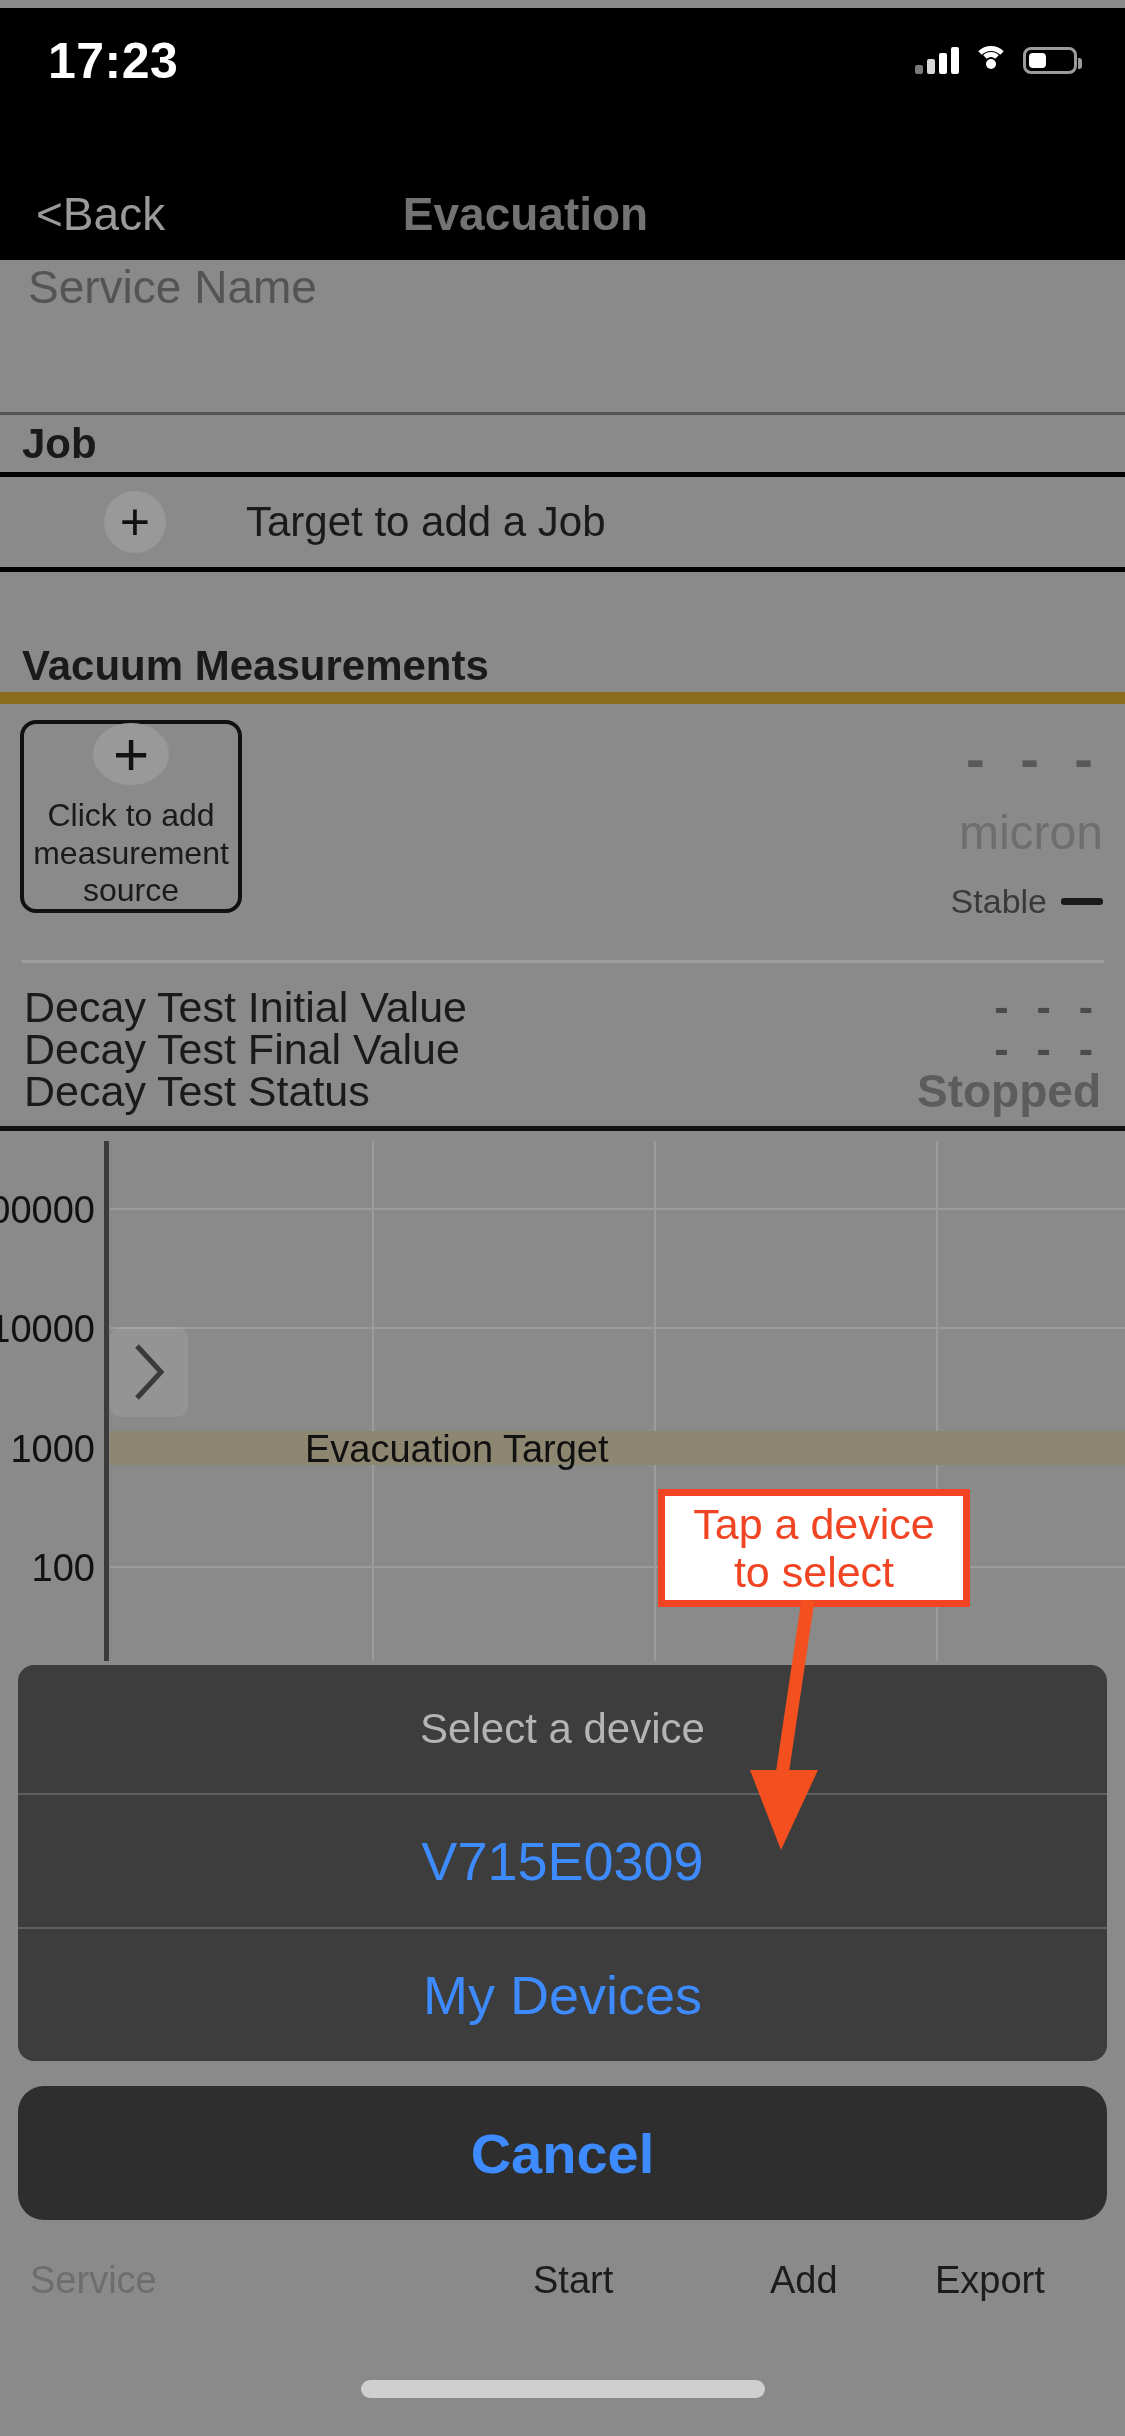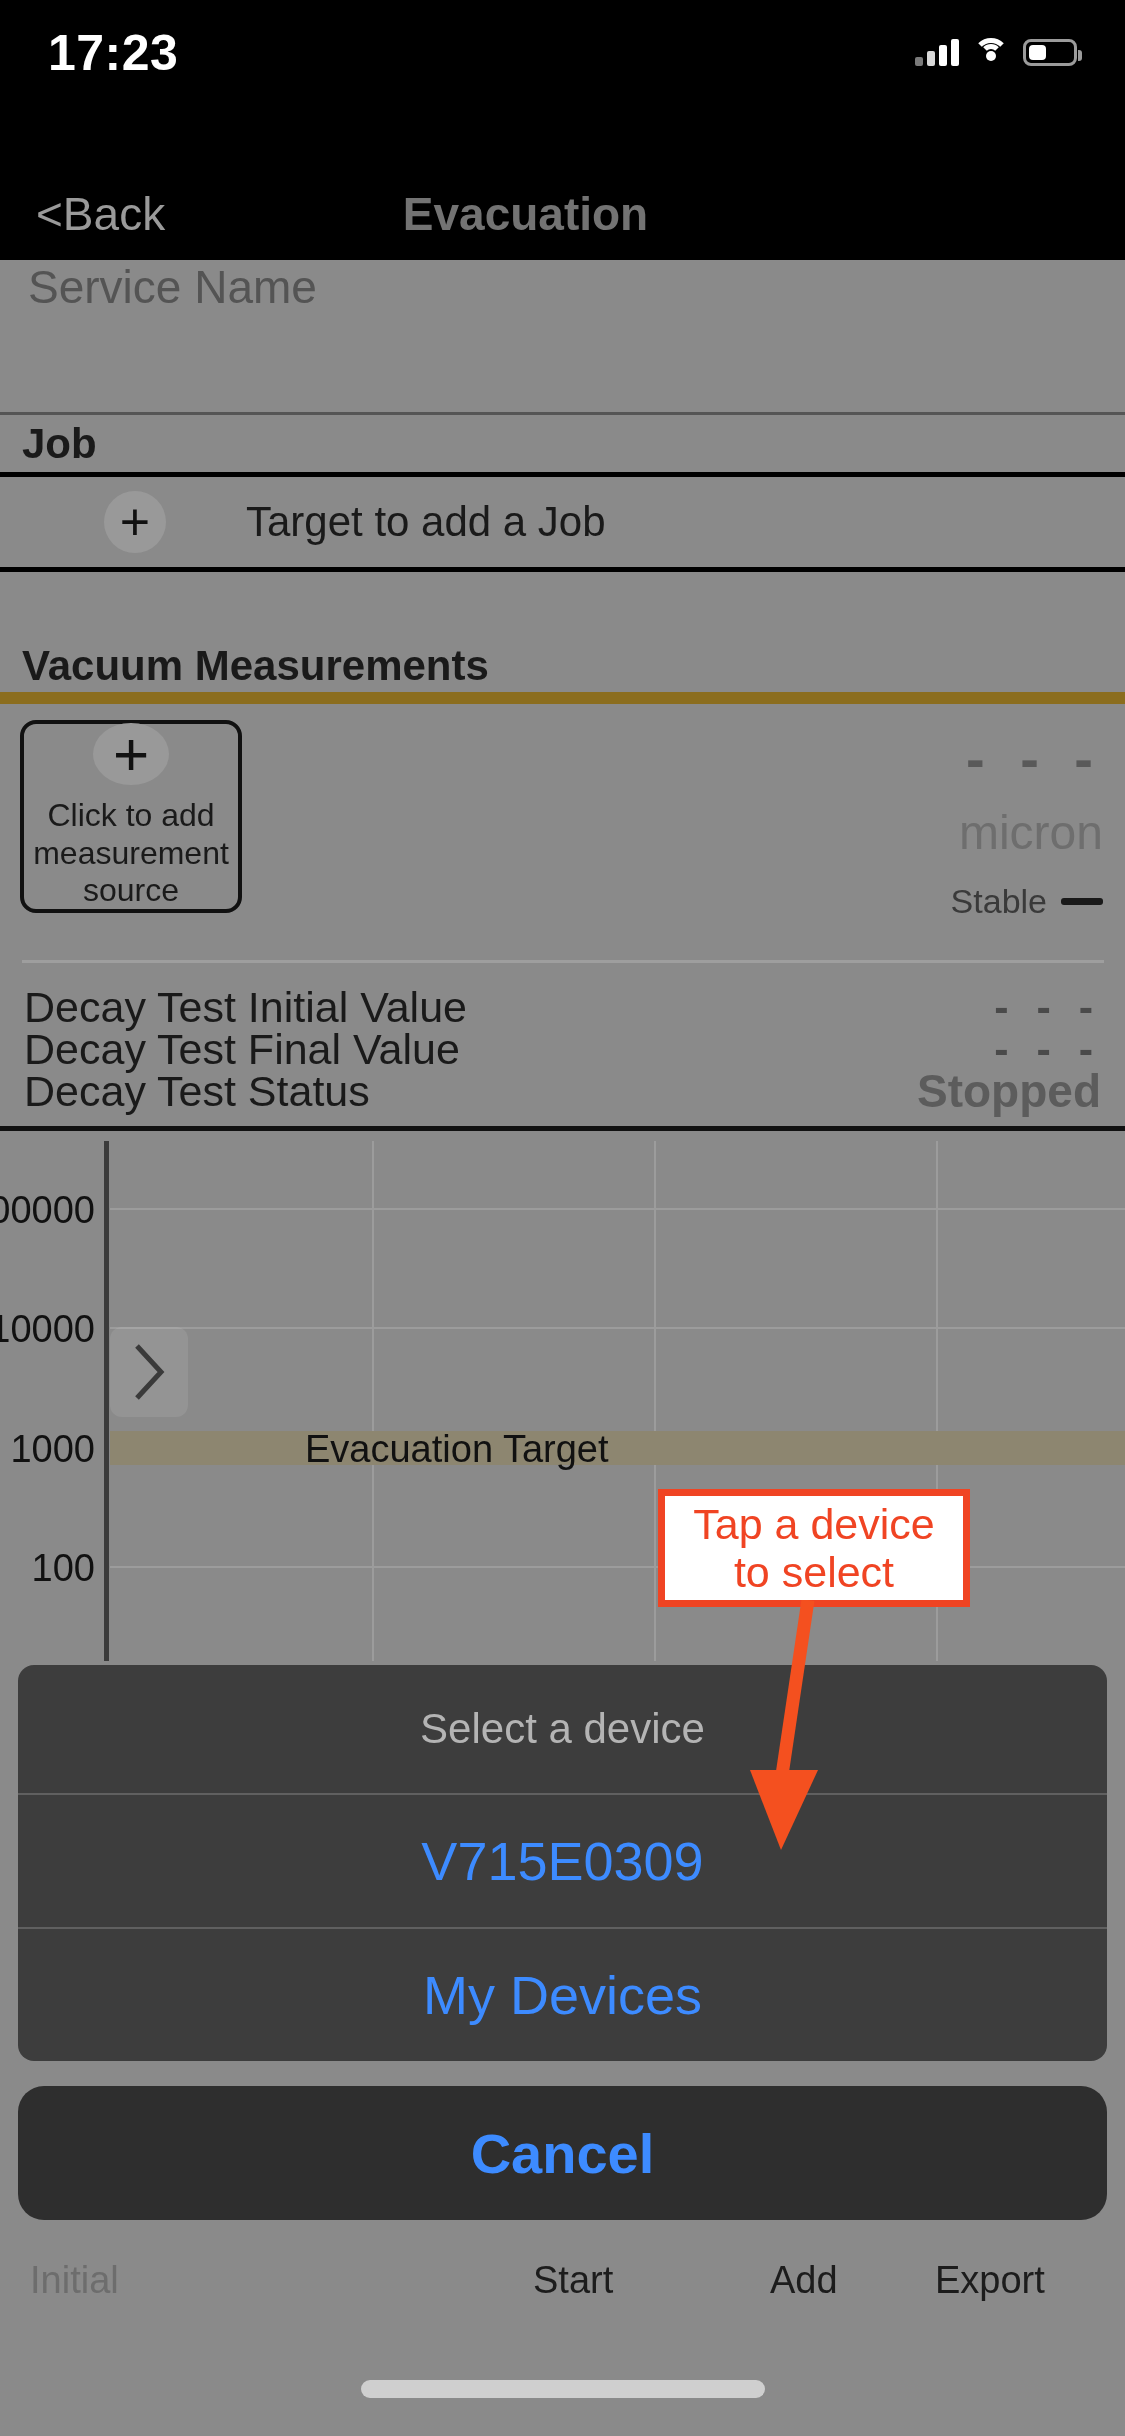--- a/index.html
+++ b/index.html
@@ -6,21 +6,21 @@
   html, body {
     width: 1125px; height: 2436px;
     background: #000;
     font-family: "Liberation Sans", sans-serif;
     overflow: hidden;
   }
   #screen { position: relative; width: 1125px; height: 2436px; background: #8a8a8a; overflow: hidden; }
 
   
   .statusbar {
-    position: absolute; top: 0; left: 0; width: 1125px; height: 132px;
+    position: absolute; top: 8px; left: 0; width: 1125px; height: 132px;
     background: #000;
   }
   .status-time {
     position: absolute; left: 48px; top: 24px; width: 190px;
     color: #fff; font-size: 50px; font-weight: bold; letter-spacing: 0.5px;
   }
   .status-right { position: absolute; right: 48px; top: 38px; display: flex; align-items: center; gap: 14px; }
   .sig { display: flex; align-items: flex-end; gap: 4px; height: 28px; }
   .sig i { display: block; width: 8px; background: #fff; border-radius: 2px; }
   .sig i:nth-child(1){ height: 9px; background:#7a7a7a; }
@@ -303,21 +303,21 @@
         </svg>
       </div>
     </div>
 
     <div class="behind-row">
       <span>Time Below Target Vacuum Level</span>
       <span class="v">00:00:00</span>
     </div>
 
     <div class="toolbar">
-      <div class="tb dim" id="tb-complete">Initial</div>
+      <div class="tb dim" id="tb-complete">Service</div>
       <div class="tb" id="tb-start">Start</div>
       <div class="tb" id="tb-add">Add</div>
       <div class="tb" id="tb-export">Export</div>
     </div>
 
     <div class="home-ind"></div>
   </div>
 
   <div class="sheet">
     <div class="sheet-title">Select a device</div>

